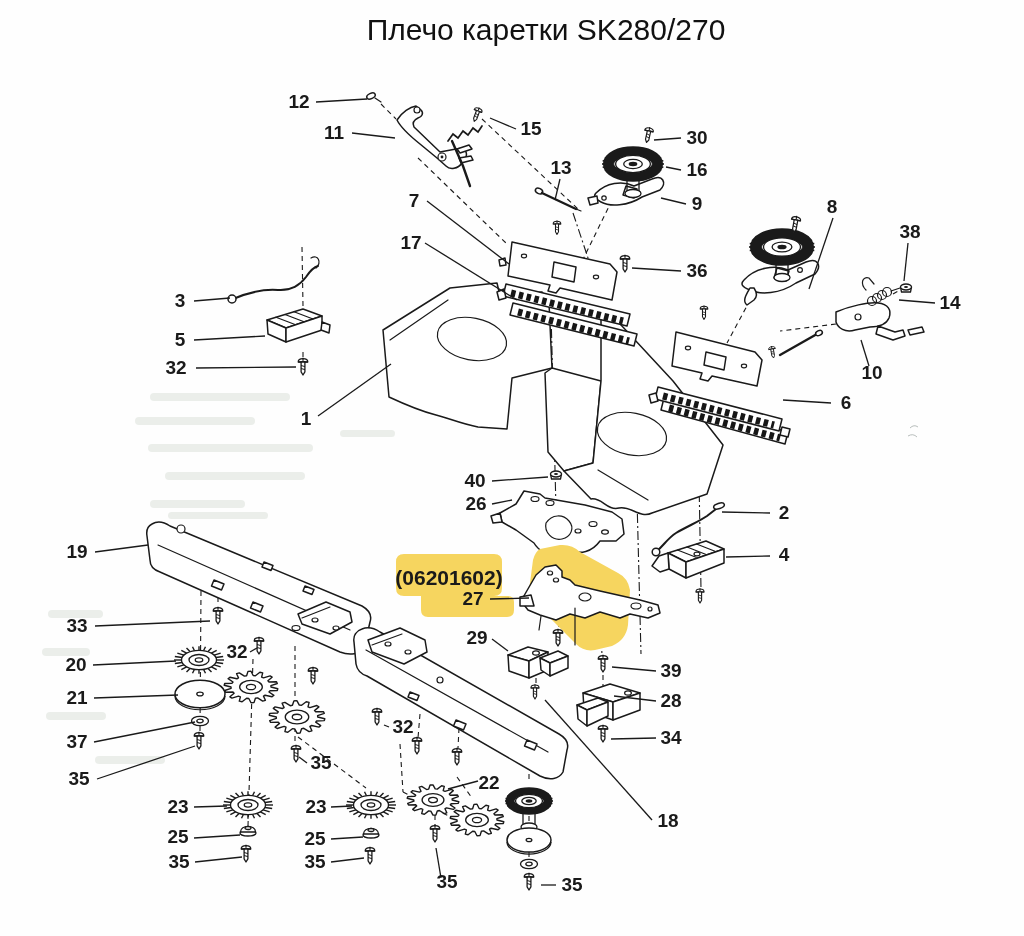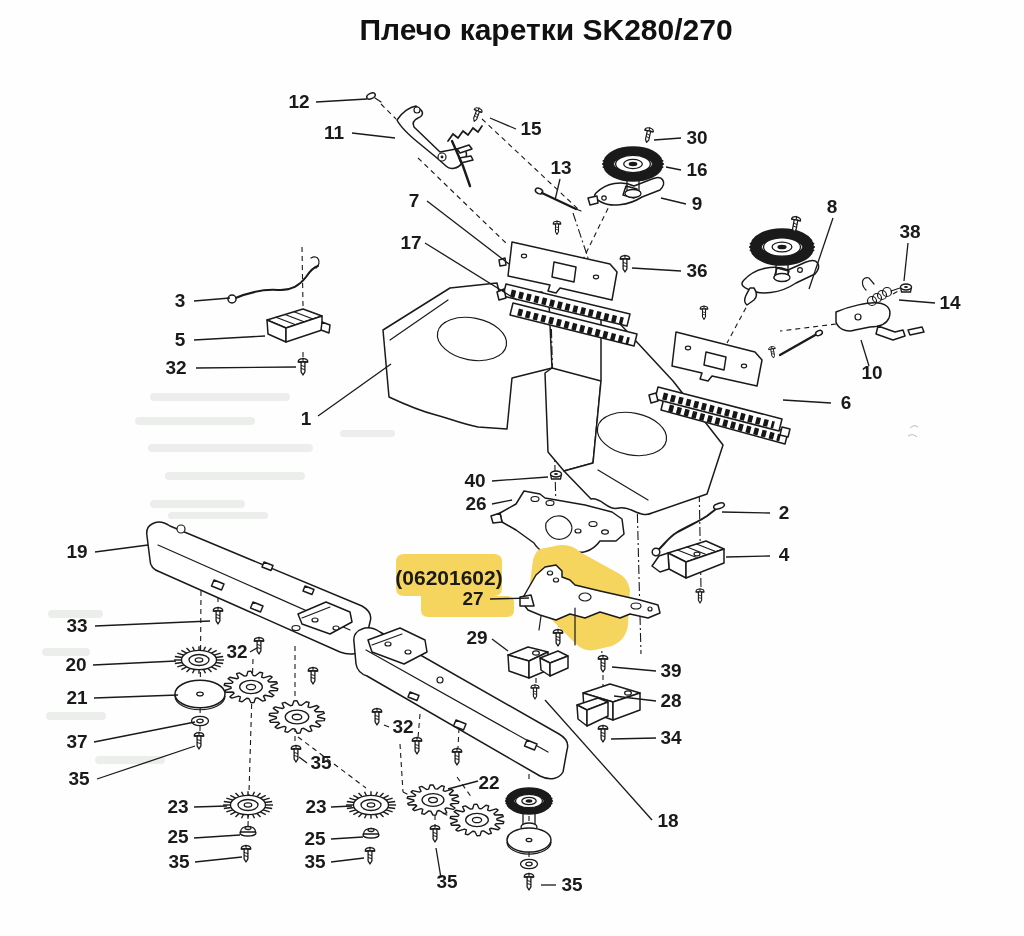--- a/index.html
+++ b/index.html
@@ -1,19 +1,19 @@
 <!DOCTYPE html>
 <html><head>
 <meta charset="utf-8">
 <style>
   html,body{margin:0;padding:0;background:#e8e8e8;}
   .stage{position:relative;width:1024px;height:936px;background:#fefefe;overflow:hidden;
          font-family:"Liberation Sans", sans-serif;}
   .title{position:absolute;left:330px;top:13px;width:432px;text-align:center;
-         font-size:30px;font-weight:bold;color:#111;letter-spacing:0px;white-space:nowrap;}
+         font-size:30px;font-weight:normal;color:#111;letter-spacing:0px;white-space:nowrap;}
   svg{position:absolute;left:0;top:0;}
   .p{fill:#ffffff;stroke:#1a1a1a;stroke-width:1.5;stroke-linejoin:round;}
   .ln{fill:none;stroke:#1a1a1a;stroke-width:1.2;stroke-linecap:round;}
   .thick{fill:none;stroke:#1a1a1a;stroke-width:2.4;stroke-linecap:round;}
   .hatch{fill:none;stroke:#161616;stroke-width:7;stroke-dasharray:4.5 3.5;}
   .hole{fill:#ffffff;stroke:#1a1a1a;stroke-width:1.2;}
   .dark{fill:#1a1a1a;stroke:none;}
   .bleed{fill:#8a9a80;opacity:0.16;}
   .artifact{stroke:#9aa3a0;stroke-width:1;fill:none;opacity:.7;}
 </style>

